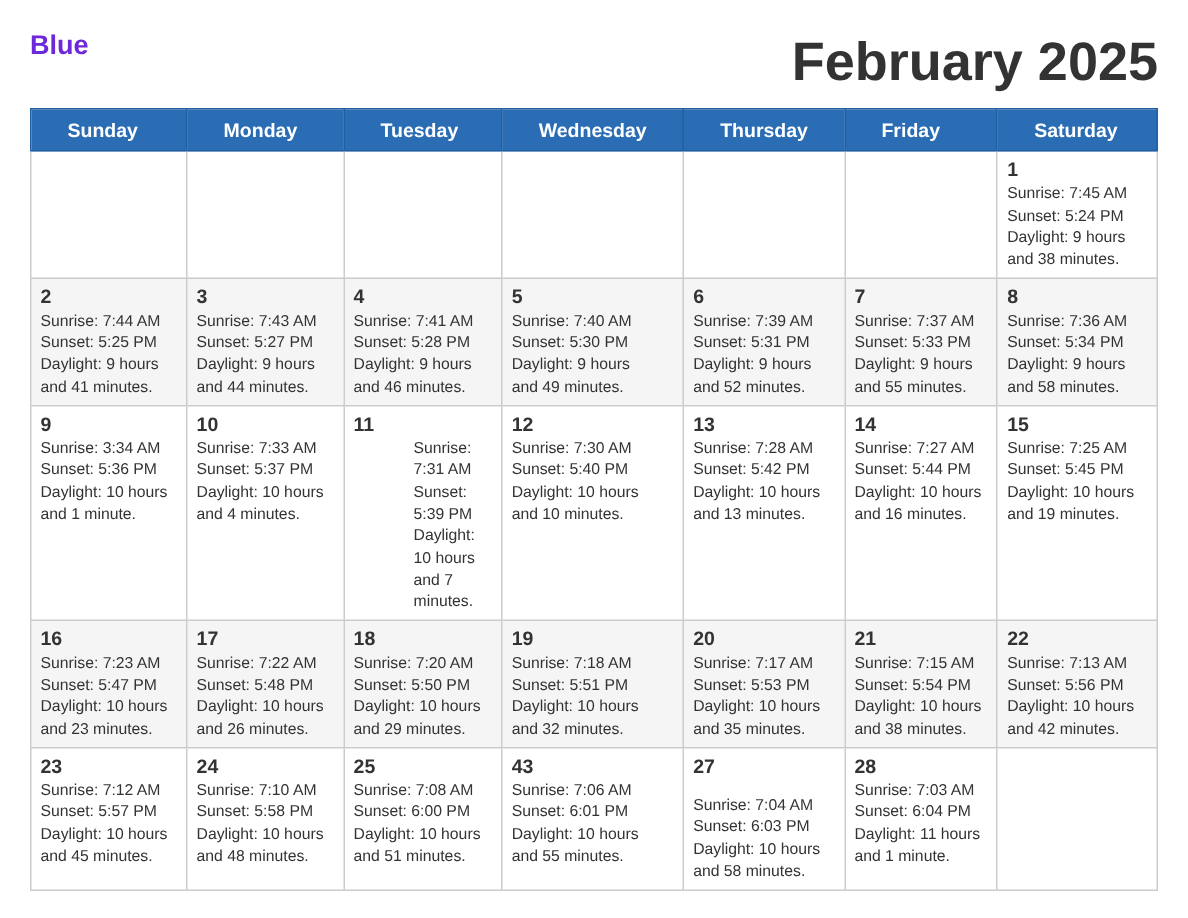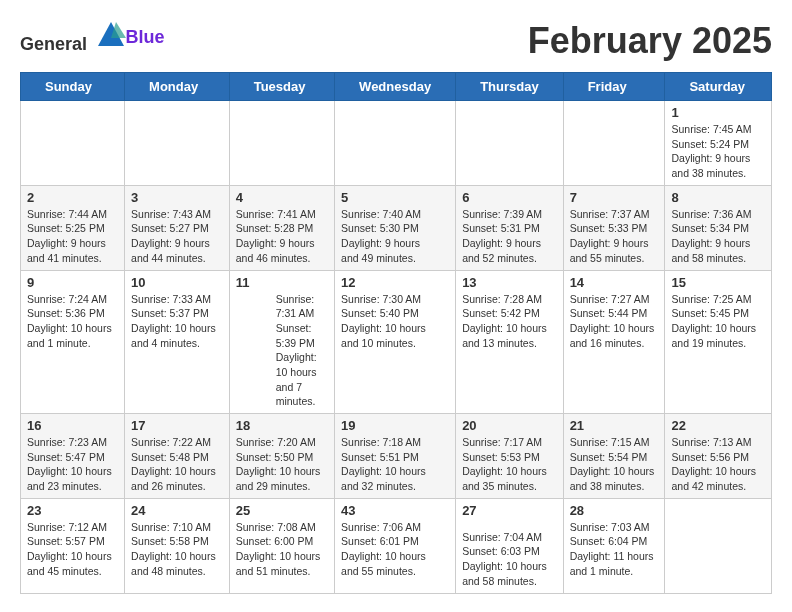--- a/index.html
+++ b/index.html
@@ -87,27 +87,20 @@
       background: #fff !important;
     }
     .row-even td { background-color: #f0f0f0; }
     .row-odd td { background-color: #ffffff; }
   </style>
 </head>
 <body>
 
 <div class="header">
   <div class="logo">
-    <div>
-      <span class="logo-text-general">General</span>
-      <svg class="logo-icon" viewBox="0 0 30 30" xmlns="http://www.w3.org/2000/svg">
-        <polygon points="15,2 28,26 2,26" fill="#1a6fbe"></polygon>
-        <polygon points="20,2 30,18 15,18" fill="#2a9d8f" opacity="0.7"></polygon>
-      </svg>
-    </div>
     <span class="logo-text-blue">Blue</span>
   </div>
   <div class="title-section">
     <div class="month-title">February 2025</div>
   </div>
 </div>
 
 <table class="calendar">
   <thead>
     <tr>
@@ -183,21 +176,21 @@
           <div class="day-number">8</div>
           <div class="day-info" style="white-space: pre-line;">Sunrise: 7:36 AM
 Sunset: 5:34 PM
 Daylight: 9 hours
 and 58 minutes.</div>
         </td>
       </tr>
       <tr class="row-odd">
         <td>
           <div class="day-number">9</div>
-          <div class="day-info" style="white-space: pre-line;">Sunrise: 7:24 AM
+          <div class="day-info" style="white-space: pre-line;">Sunrise: 3:34 AM
 Sunset: 5:36 PM
 Daylight: 10 hours
 and 1 minute.</div>
         </td>
         <td>
           <div class="day-number">10</div>
           <div class="day-info" style="white-space: pre-line;">Sunrise: 7:33 AM
 Sunset: 5:37 PM
 Daylight: 10 hours
 and 4 minutes.</div>

